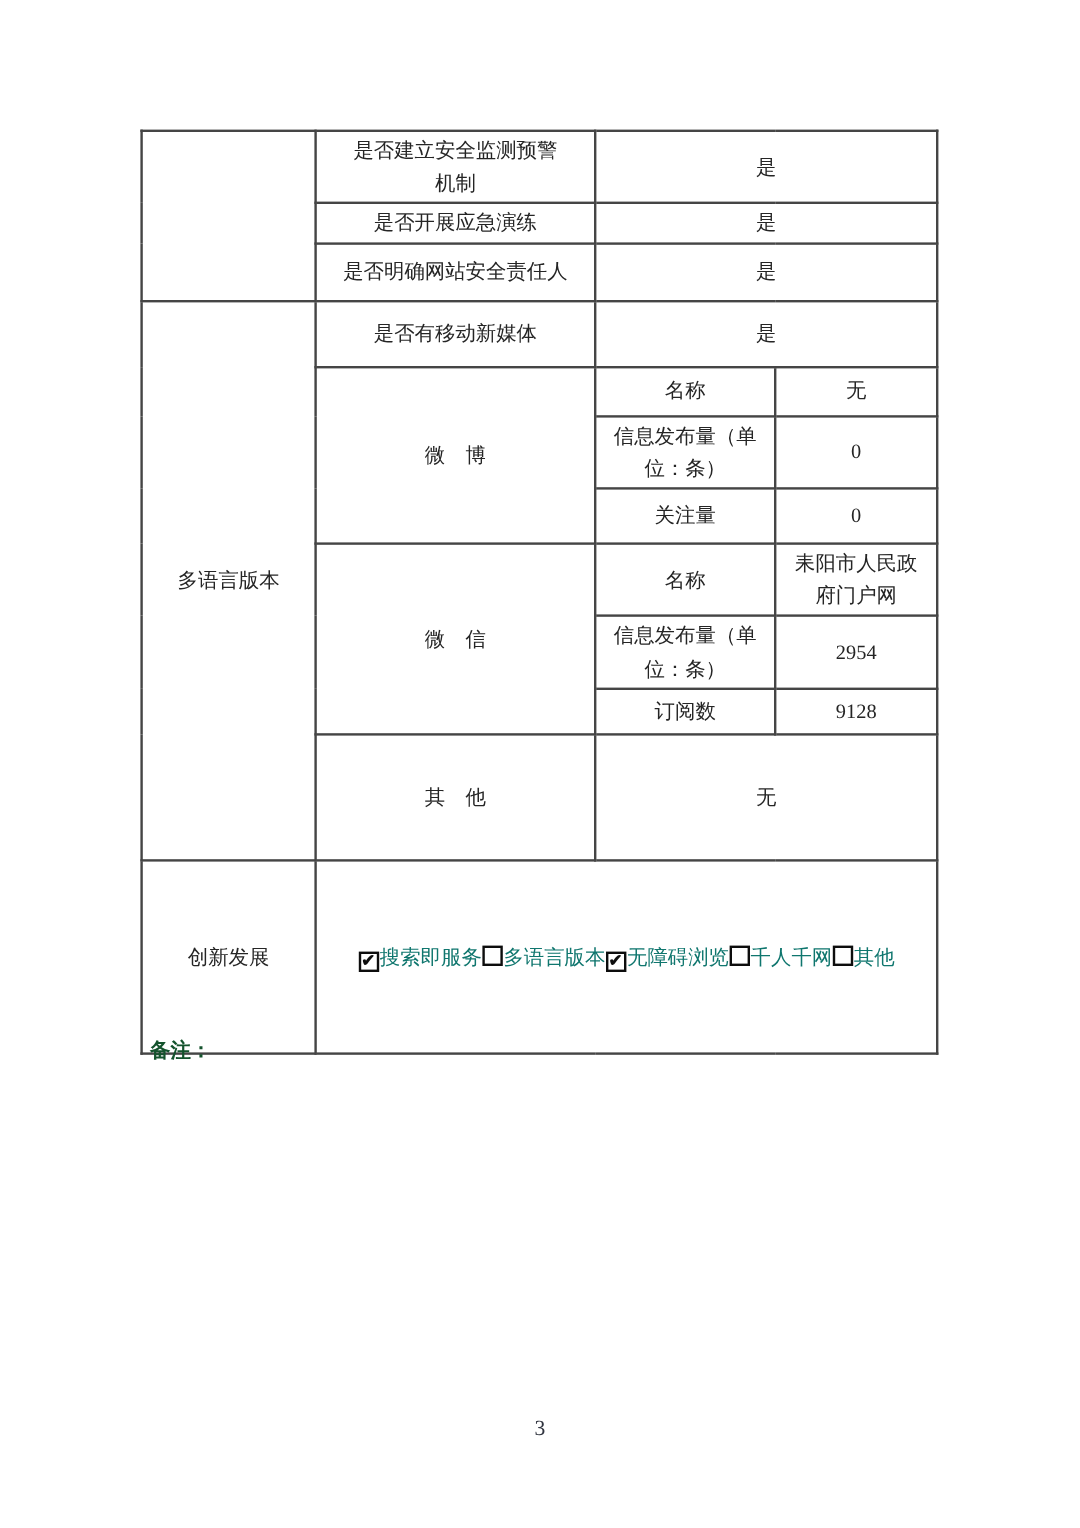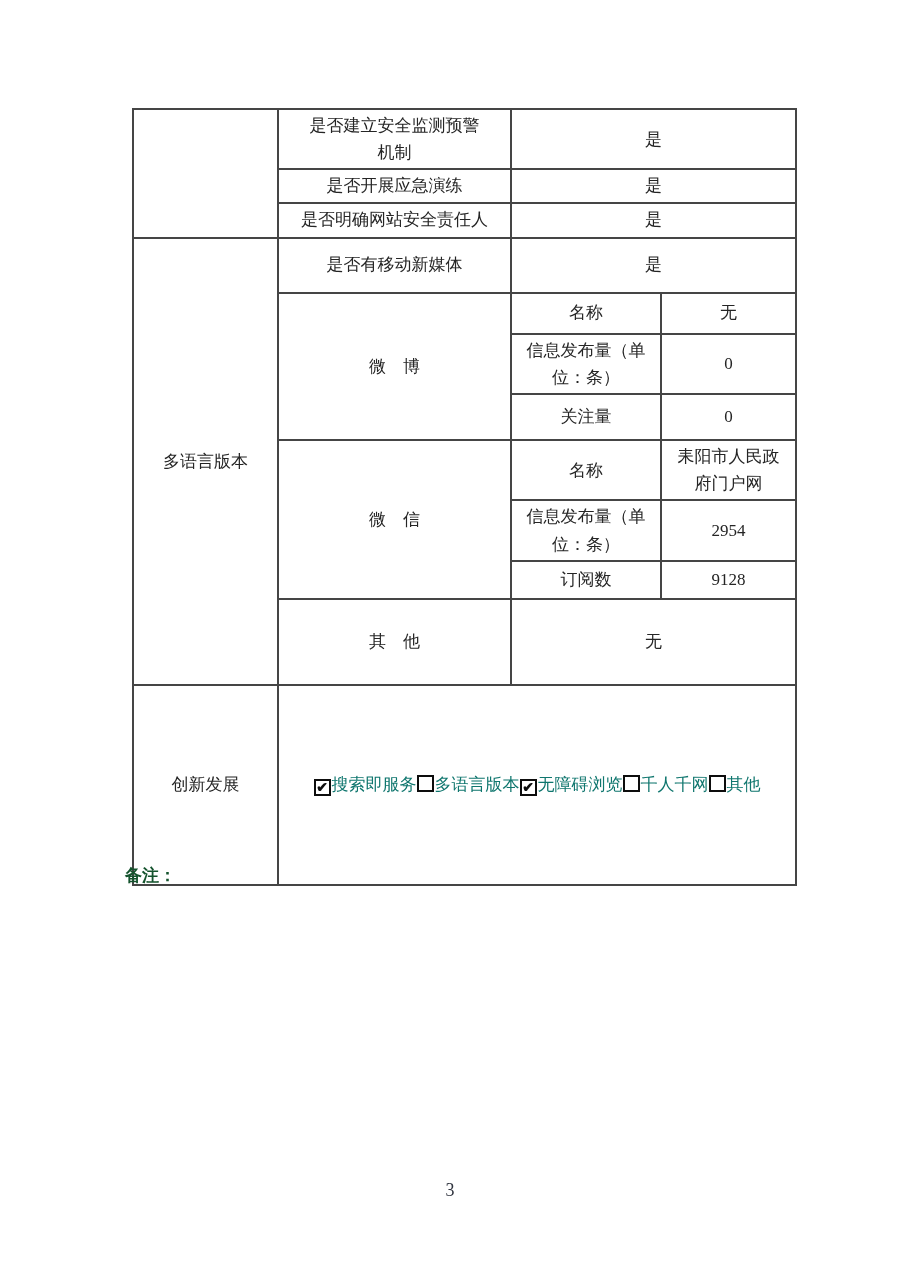--- a/index.html
+++ b/index.html
@@ -2,21 +2,21 @@
 <html><head>
 <meta charset="utf-8">
 <style>
   html,body { margin:0; padding:0; background:#ffffff; }
   body { font-family:"Liberation Serif","DejaVu Serif",serif; }
   .page {
     position:relative; width:900px; height:1273px;
     background:#ffffff; overflow:hidden;
   }
   table.report {
-    position:absolute; left:132px; top:108px;
+    position:absolute; left:117px; top:108px;
     width:663px; border-collapse:collapse; table-layout:fixed;
   }
   table.report td {
     border:2px solid #454545;
     text-align:center; vertical-align:middle;
     padding:2px 4px;
     font-size:17px; color:#252525; line-height:1.6;
   }
   .wrap-narrow { display:inline-block; max-width:178px; text-align:center; }
   .wrap-value  { display:inline-block; max-width:106px; text-align:center; }
@@ -60,21 +60,21 @@
         <td rowspan="3"></td>
         <td>
           <span class="wrap-narrow">是否建立安全监测预警机制</span>
         </td>
         <td colspan="2">是</td>
       </tr>
       <tr style="height:26px">
         <td>是否开展应急演练</td>
         <td colspan="2">是</td>
       </tr>
-      <tr style="height:35px">
+      <tr style="height:48px">
         <td>是否明确网站安全责任人</td>
         <td colspan="2">是</td>
       </tr>
 
       <tr style="height:55px">
         <td rowspan="8">多语言版本</td>
         <td>是否有移动新媒体</td>
         <td colspan="2">是</td>
       </tr>
 
@@ -101,26 +101,26 @@
       </tr>
       <tr style="height:60px">
         <td>信息发布量（单位：条）</td>
         <td>2954</td>
       </tr>
       <tr style="height:38px">
         <td>订阅数</td>
         <td>9128</td>
       </tr>
 
-      <tr style="height:86px">
+      <tr style="height:105px">
         <td>其　他</td>
         <td colspan="2">无</td>
       </tr>
 
-      <tr style="height:200px">
+      <tr style="height:161px">
         <td>创新发展</td>
         <td colspan="3">
           <span class="opts">
             <span class="opt"><span class="cb" data-checked="true"></span><span>搜索即服务</span></span><span class="opt"><span class="cb" data-checked="false"></span><span>多语言版本</span></span><span class="opt"><span class="cb" data-checked="true"></span><span>无障碍浏览</span></span><span class="opt"><span class="cb" data-checked="false"></span><span>千人千网</span></span><span class="opt"><span class="cb" data-checked="false"></span><span>其他</span></span>
           </span>
         </td>
       </tr>
     </tbody>
   </table>
 

